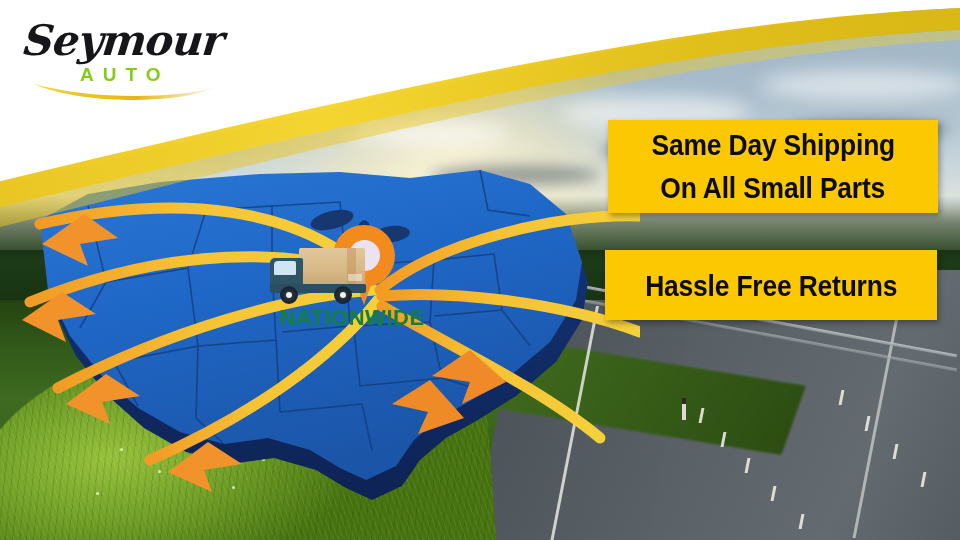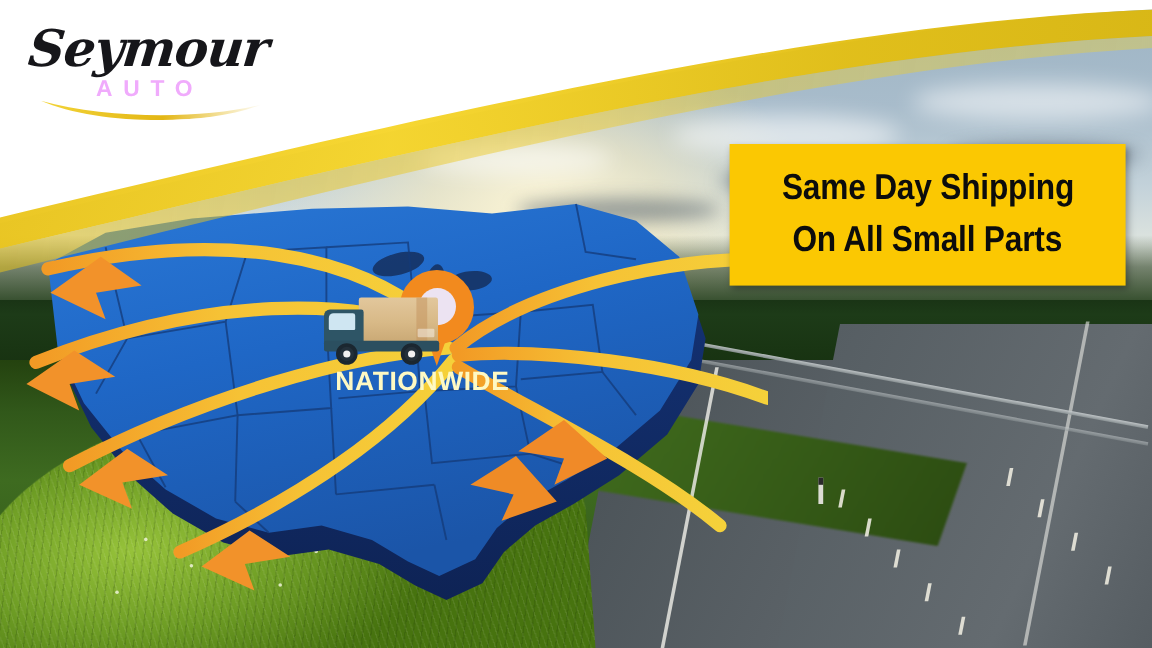--- a/index.html
+++ b/index.html
@@ -137,21 +137,21 @@
     font-family:"DejaVu Serif", serif;
     font-style:italic; font-weight:700;
     font-size:42px; color:#16161a;
     letter-spacing:-1px;
     transform:skewX(-6deg);
   }
   .logo-auto{
     position:absolute; left:62px; top:50px;
     font-family:"Liberation Sans", sans-serif;
     font-size:19px; font-weight:700;
-    letter-spacing:9px; color:#f0abfc;
+    letter-spacing:9px; color:#84cc16;
   }
   .logo-swoosh{
     position:absolute; left:14px; top:70px; width:188px; height:16px;
     background:linear-gradient(90deg,#f3d53a,#e3b614 55%, rgba(227,182,20,0));
     border-radius:0 0 60% 60% / 0 0 100% 100%;
     clip-path:path("M2,0 C60,16 140,15 186,3 C140,22 48,20 2,0 Z");
   }
 
   
   .map-wrap{ position:absolute; left:10px; top:150px; width:620px; height:390px; }
@@ -210,21 +210,21 @@
   }
   .wheel i{
     position:absolute; left:3px; top:3px; width:6px; height:6px;
     border-radius:50%; background:#f2f2f2;
   }
 
   .nd-text{ position:absolute; left:257px; top:307px; width:190px; text-align:center; }
   .nd-1{
     font-family:"Liberation Sans", sans-serif;
     font-weight:700; font-size:22px; letter-spacing:.5px;
-    color:#fef9c3; line-height:1;
+    color:#15803d; line-height:1;
   }
   .nd-2{
     font-family:"Liberation Sans", sans-serif;
     font-weight:700; font-size:28px; letter-spacing:.5px;
     color:#ef8420; line-height:1.12;
   }
 
   
   .panel{
     position:absolute;
@@ -234,21 +234,21 @@
     box-shadow:2px 3px 6px rgba(0,0,0,.35);
   }
   .panel .line{
     font-family:"Liberation Sans", sans-serif;
     font-weight:700;
     color:#0c0c0c;
     white-space:nowrap;
     transform:scaleX(.88);
     letter-spacing:-0.2px;
   }
-  #panel-1{ left:608px; top:120px; width:330px; height:118px; }
+  #panel-1{ left:608px; top:120px; width:330px; height:93px; }
   #panel-1 .line{ font-size:30px; line-height:1.42; }
   #panel-2{ left:605px; top:250px; width:332px; height:70px; }
   #panel-2 .line{ font-size:30px; line-height:1.1; }
   #panel-3{ left:605px; top:355px; width:332px; height:97px; }
   #panel-3 .line{ font-size:30px; line-height:1.45; }
 </style>
 </head>
 <body>
 
 <div id="stage">
@@ -436,15 +436,18 @@
     <div class="logo-script">Seymour</div>
     <div class="logo-swoosh"></div>
     <div class="logo-auto">AUTO</div>
   </div>
 
   <div class="panel" id="panel-1">
     <div class="line">Same Day Shipping</div>
     <div class="line">On All Small Parts</div>
   </div>
 
+  <div class="panel" id="panel-2">
+    <div class="line">Hassle Free Returns</div>
+  </div>
 
 
 </div>
 
 </body></html>

